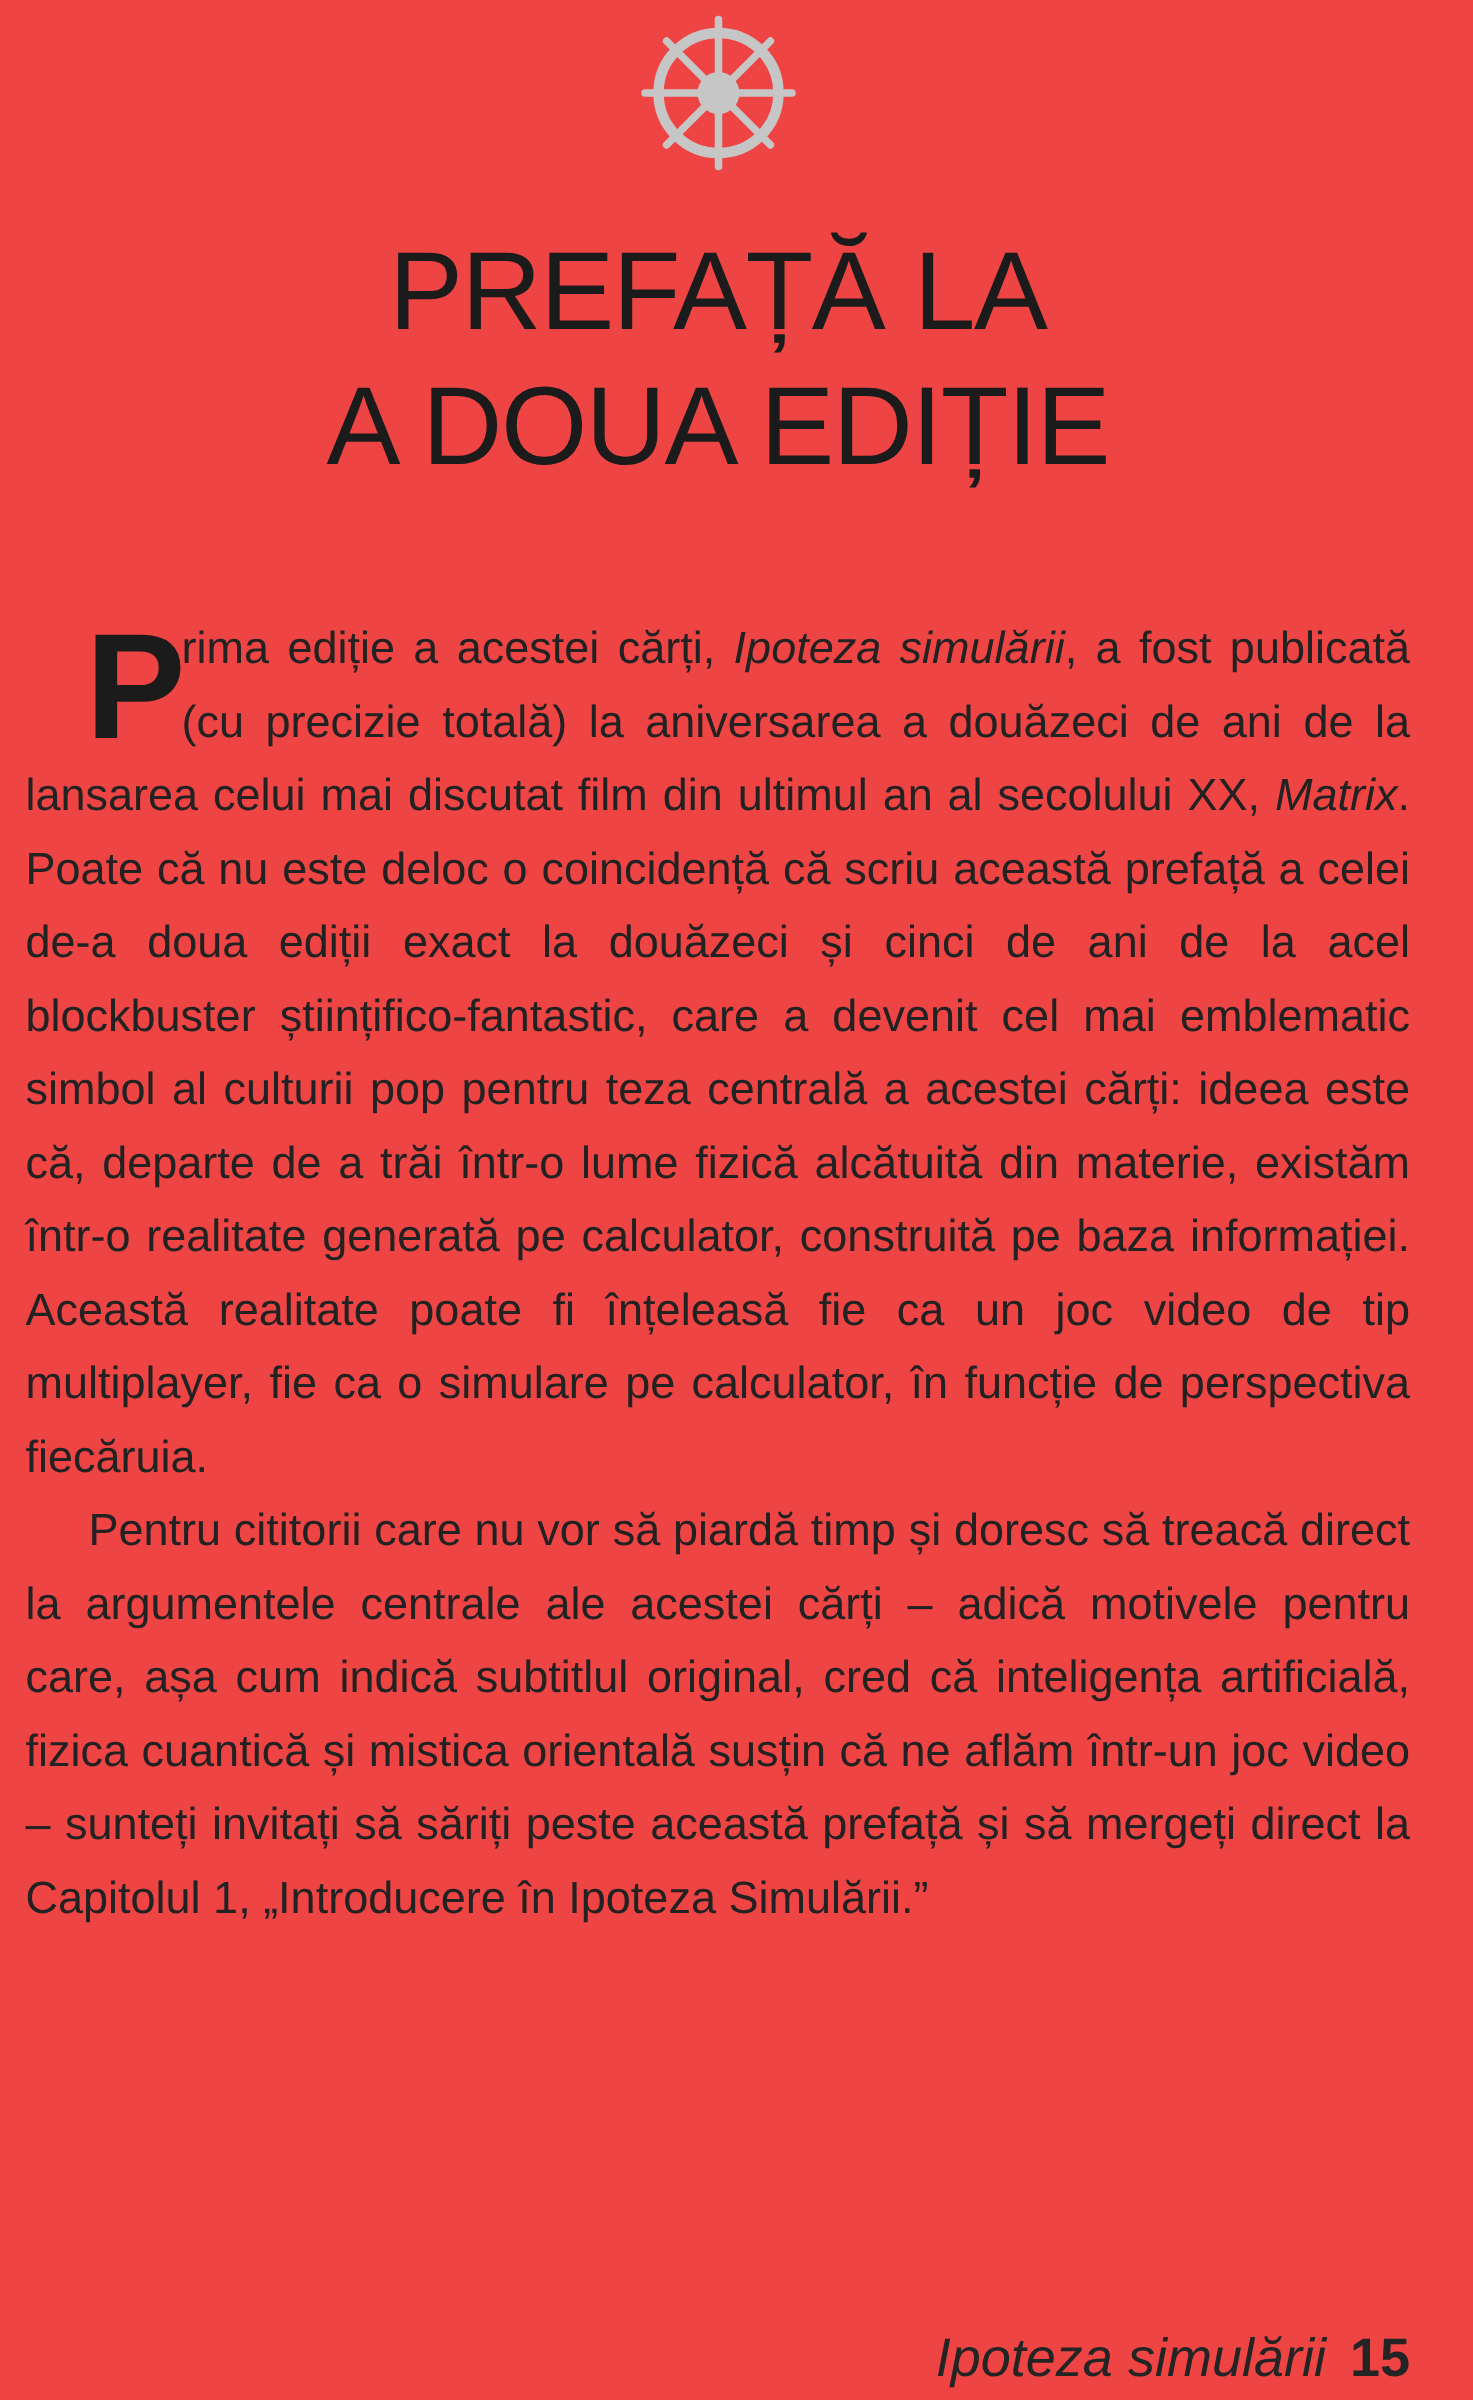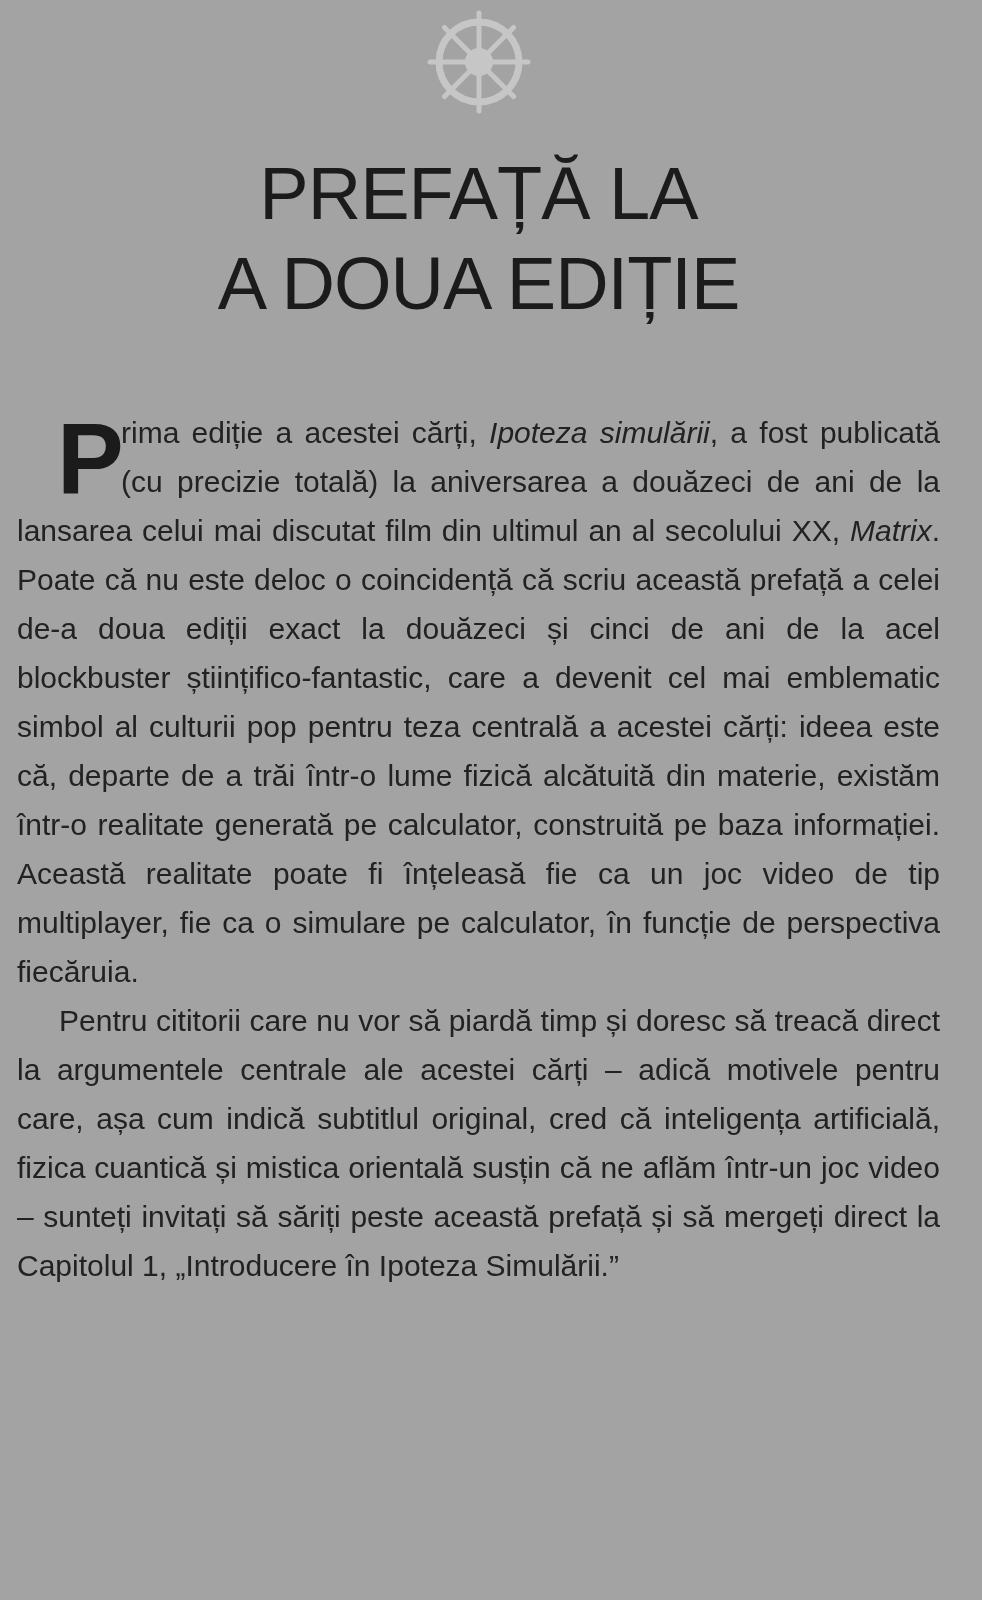--- a/index.html
+++ b/index.html
@@ -1,20 +1,20 @@
 <!DOCTYPE html>
 <html><head>
 <meta charset="utf-8">
 <style>
   html, body { margin: 0; padding: 0; background: #ffffff; }
   .page {
     position: relative;
     width: 982px;
     height: 1600px;
-    background: #a3a3a3;
+    background: #ef4444;
     font-family: "Liberation Sans", sans-serif;
     overflow: hidden;
   }
   .wheel-wrap {
     position: absolute;
     top: 10px;
     left: 17px;
     width: 923px;
     display: flex;
     justify-content: center;
@@ -95,14 +95,17 @@
   <div class="chapter-title">
     <div>PREFAȚĂ LA</div>
     <div>A DOUA EDIȚIE</div>
   </div>
 
   <div class="body-text">
     <p><span class="dropcap">P</span><span>rima ediție a acestei cărți, </span><span class="ital">Ipoteza simulării</span><span>, a fost publicată (cu precizie totală) la aniversarea a douăzeci de ani de la lansarea celui mai discutat film din ultimul an al secolului XX, </span><span class="ital">Matrix</span><span>. Poate că nu este deloc o coincidență că scriu această prefață a celei de-a doua ediții exact la douăzeci și cinci de ani de la acel blockbuster științifico-fantastic, care a devenit cel mai emblematic simbol al culturii pop pentru teza centrală a acestei cărți: ideea este că, departe de a trăi într-o lume fizică alcătuită din materie, existăm într-o realitate generată pe calculator, construită pe baza informației. Această realitate poate fi înțeleasă fie ca un joc video de tip multiplayer, fie ca o simulare pe calculator, în funcție de perspectiva fiecăruia.</span></p>
     <p class="para-indent">Pentru cititorii care nu vor să piardă timp și doresc să treacă direct la argumentele centrale ale acestei cărți – adică motivele pentru care, așa cum indică subtitlul original, cred că inteligența artificială, fizica cuantică și mistica orientală susțin că ne aflăm într-un joc video – sunteți invitați să săriți peste această prefață și să mergeți direct la Capitolul 1, „Introducere în Ipoteza Simulării.”</p>
   </div>
 
+  <div class="page-footer">
+    <span class="book">Ipoteza simulării</span><span class="folio">15</span>
+  </div>
 
 </div>
 
 </body></html>

